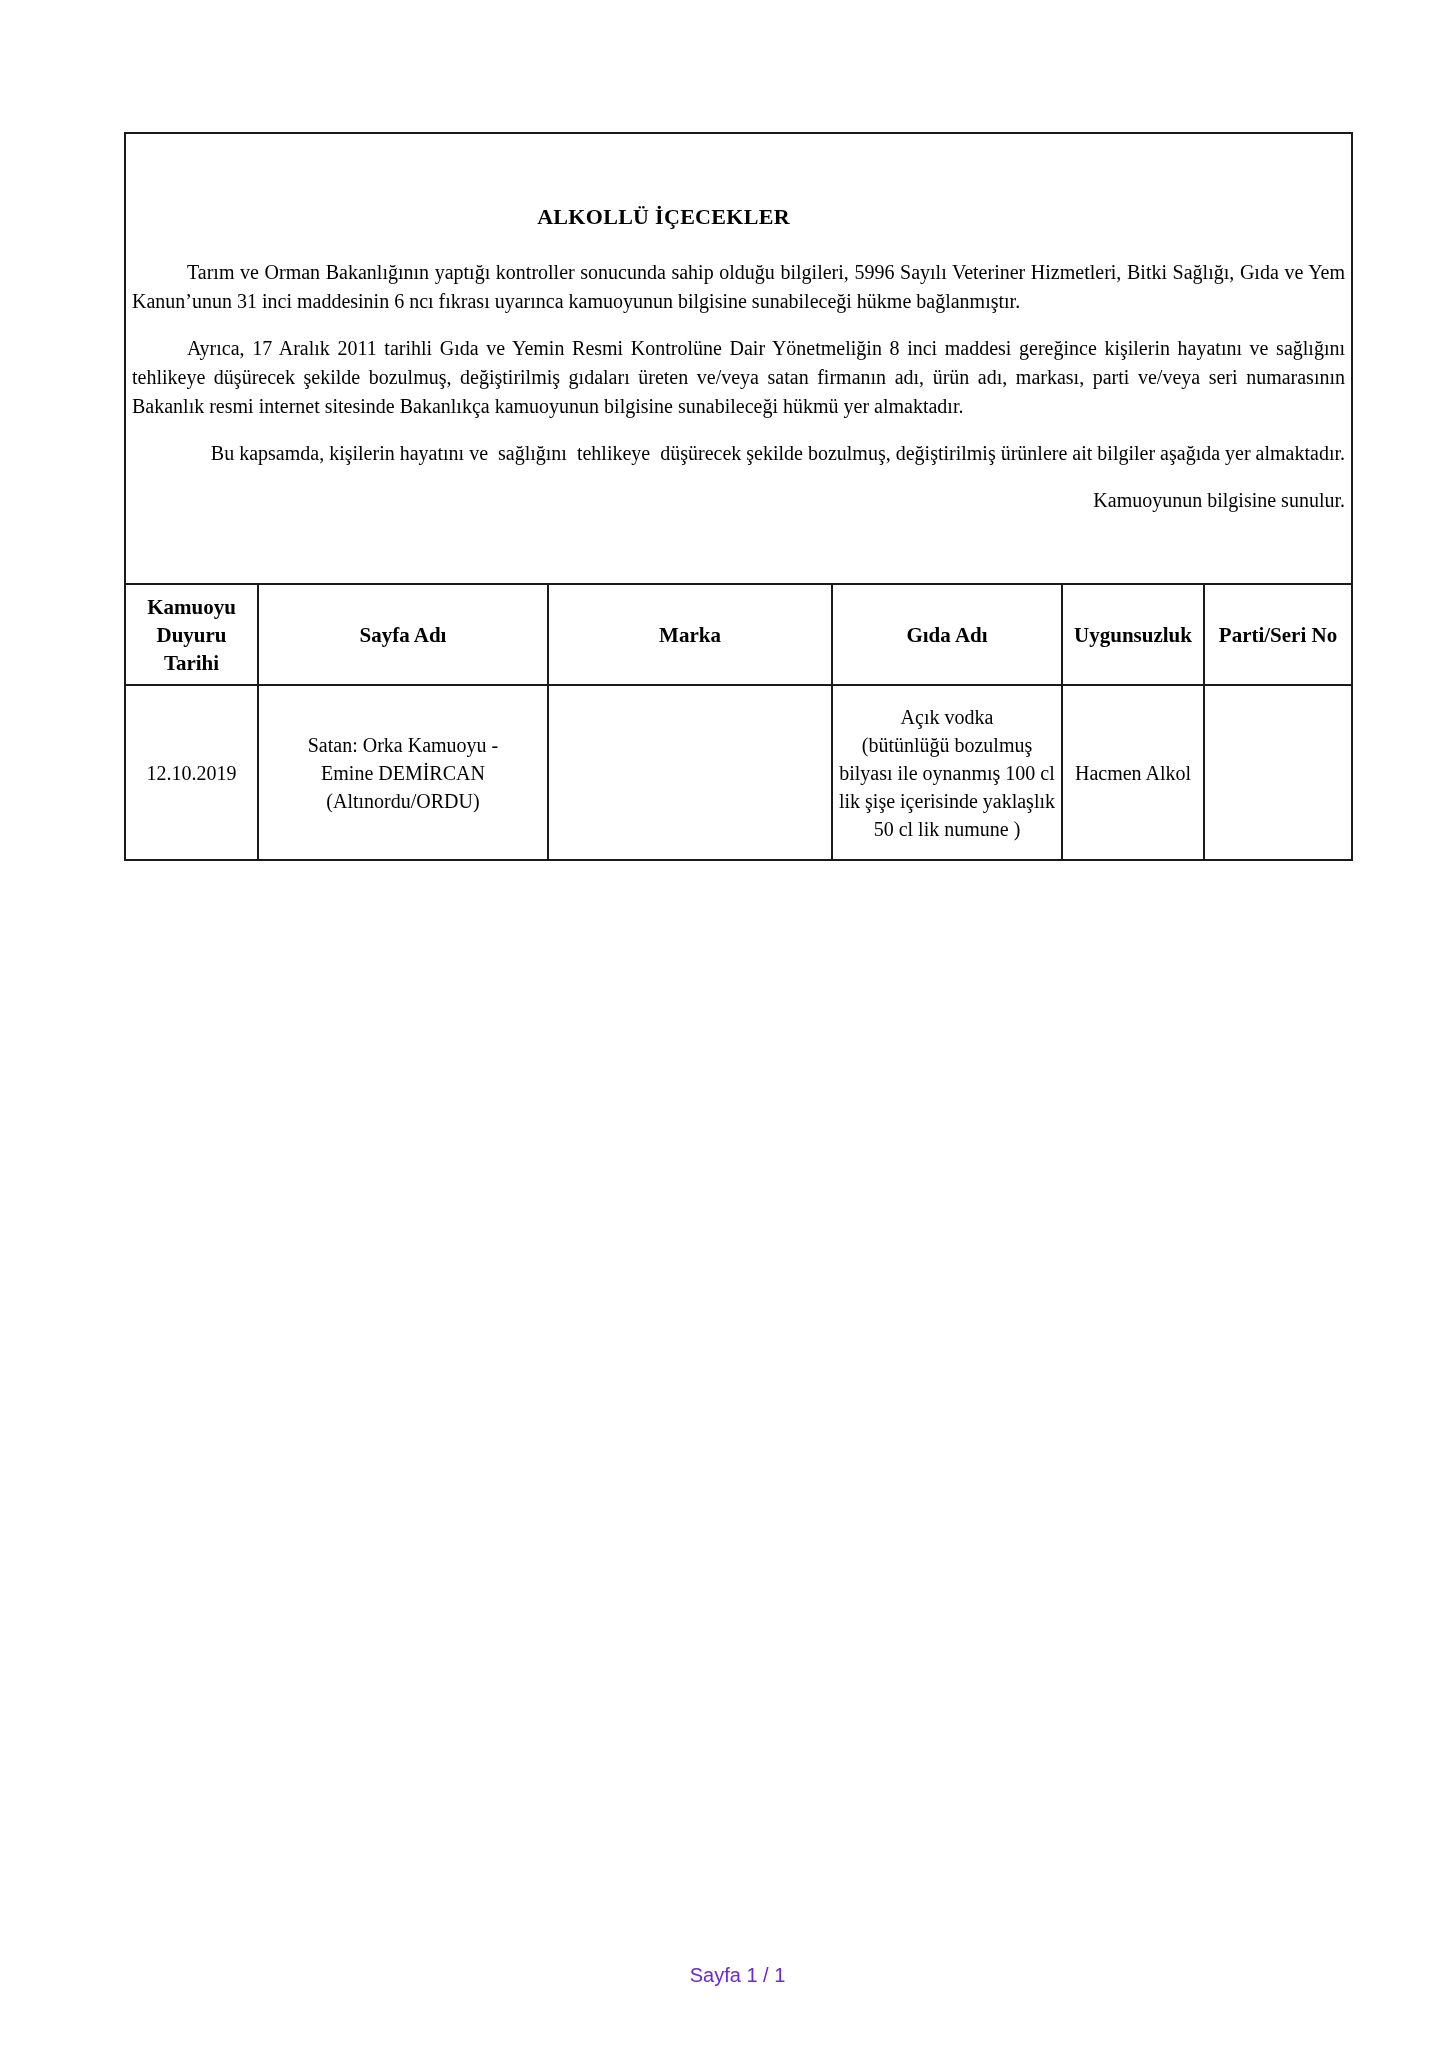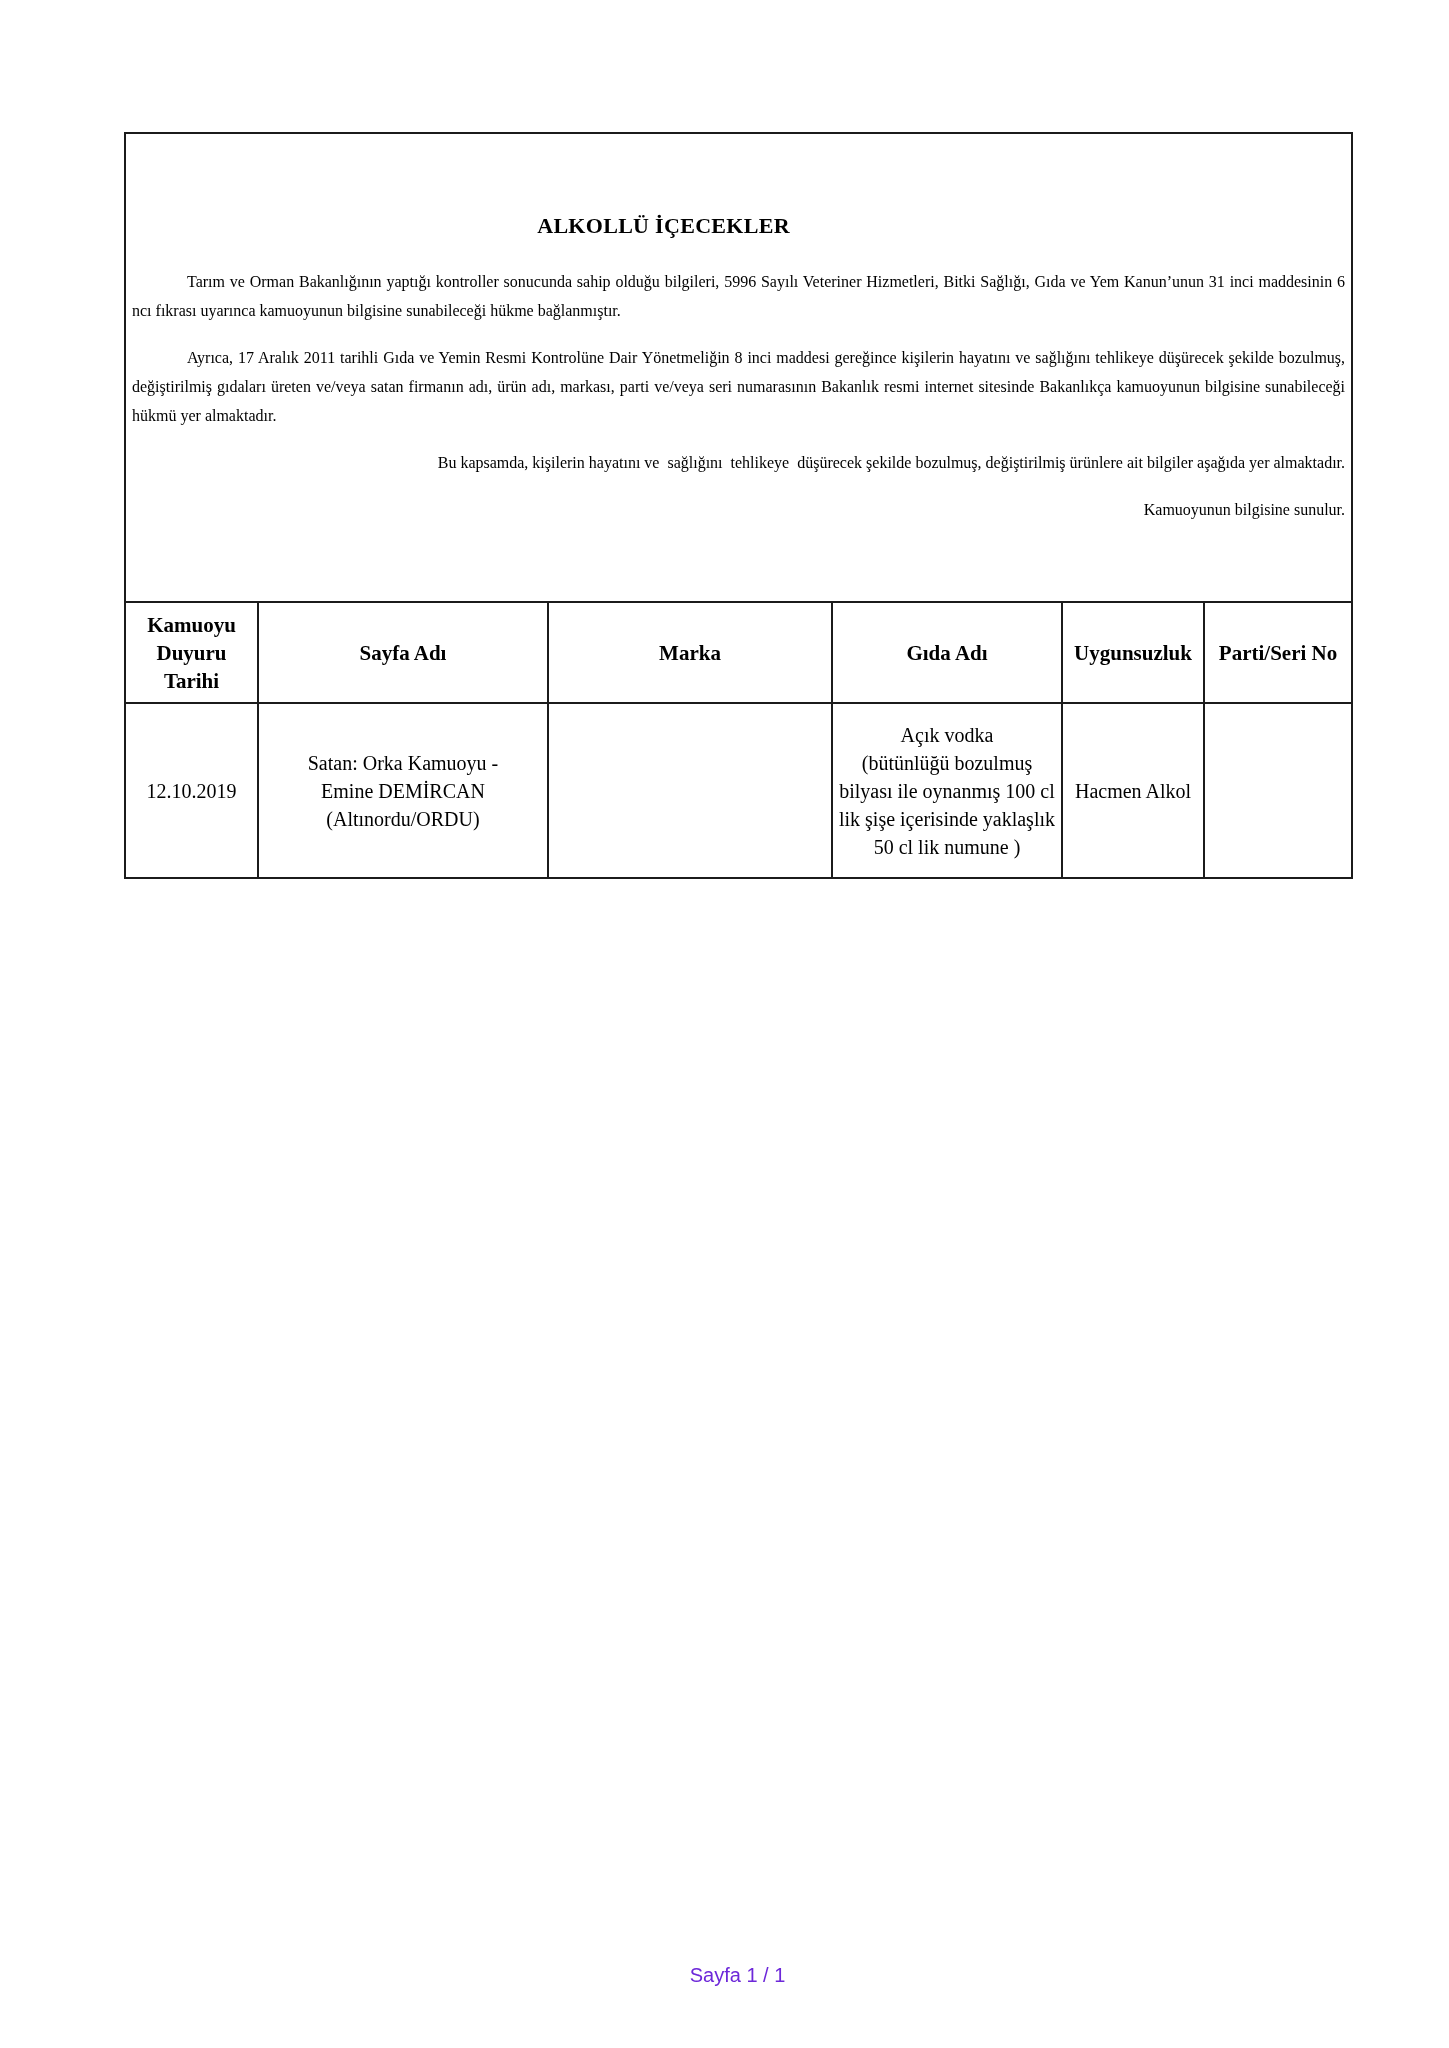--- a/index.html
+++ b/index.html
@@ -24,32 +24,32 @@
     border-collapse: collapse;
     table-layout: fixed;
   }
   table.doc td, table.doc th {
     border: 2px solid #1b1b1b;
     background: #ffffff;
   }
   td.intro {
     vertical-align: top;
     height: 441px;
-    padding: 13px 6px;
+    padding: 4px 6px;
   }
   h1.title {
     font-size: 22px;
     line-height: 30px;
     font-weight: bold;
     text-align: center;
     margin: 64px 150px 26px 0;
     letter-spacing: 0.3px;
   }
   p.para {
-    font-size: 16px;
+    font-size: 20px;
     line-height: 29px;
     margin: 0 0 18px 0;
     text-align: justify;
     text-indent: 55px;
     font-family: Liberation Serif, serif;
   }
   p.para.single {
     text-align: right;
     white-space: pre;
   }

